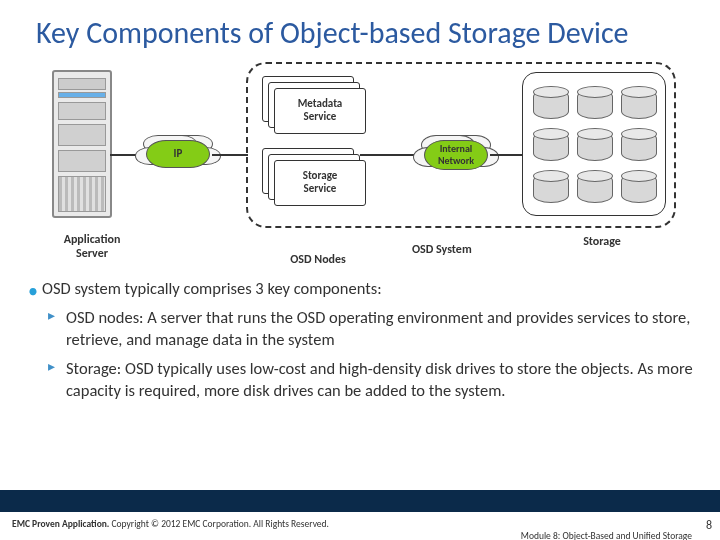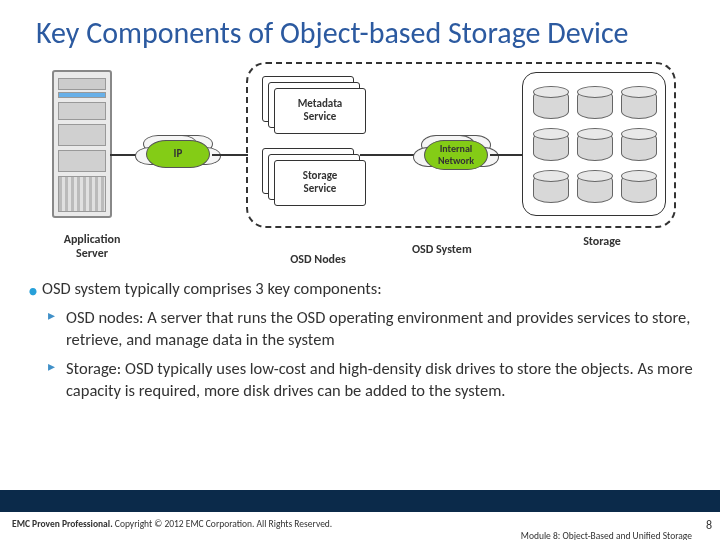--- a/index.html
+++ b/index.html
@@ -153,17 +153,17 @@
 </div>
 
 <div class="bullets">
   <div class="b1">OSD system typically comprises 3 key components:</div>
   <div class="sub">OSD nodes: A server that runs the OSD operating environment and provides services to store, retrieve, and manage data in the system</div>
   <div class="sub">Storage: OSD typically uses low-cost and high-density disk drives to store the objects. As more capacity is required, more disk drives can be added to the system.</div>
 </div>
 
 <div class="footer-bar"></div>
 <div class="footer">
-  <span class="bold">EMC Proven Professional.</span>
+  <span class="bold">EMC Proven Application.</span>
   <span>Copyright © 2012 EMC Corporation. All Rights Reserved.</span>
 </div>
 <div class="mod">Module 8: Object-Based and Unified Storage</div>
 <div class="pg">8</div>
 
 </body></html>

